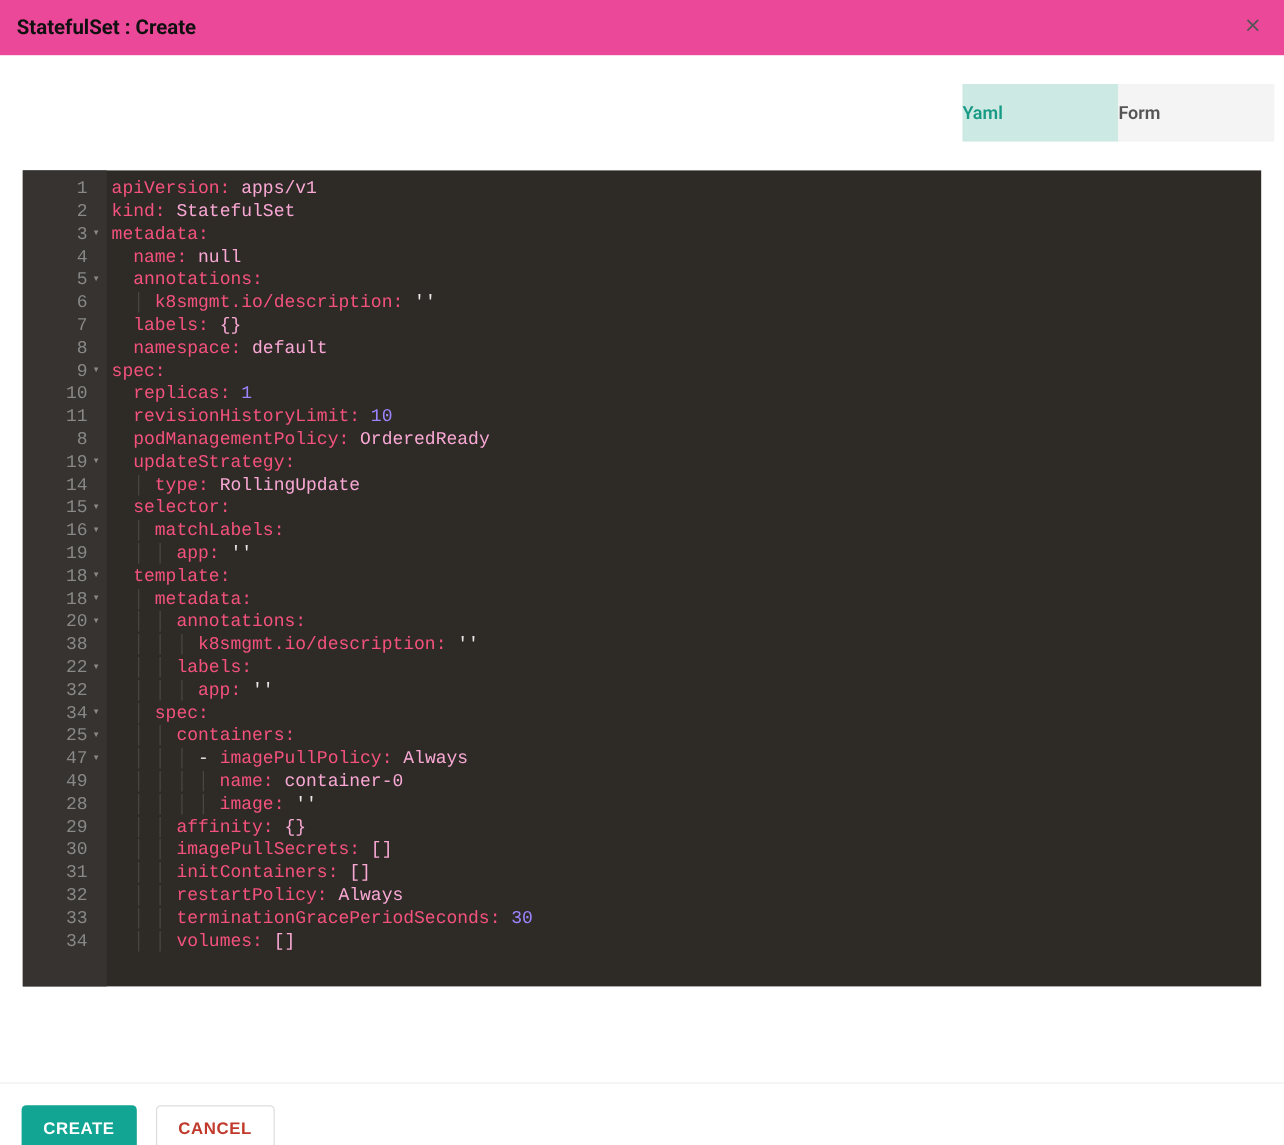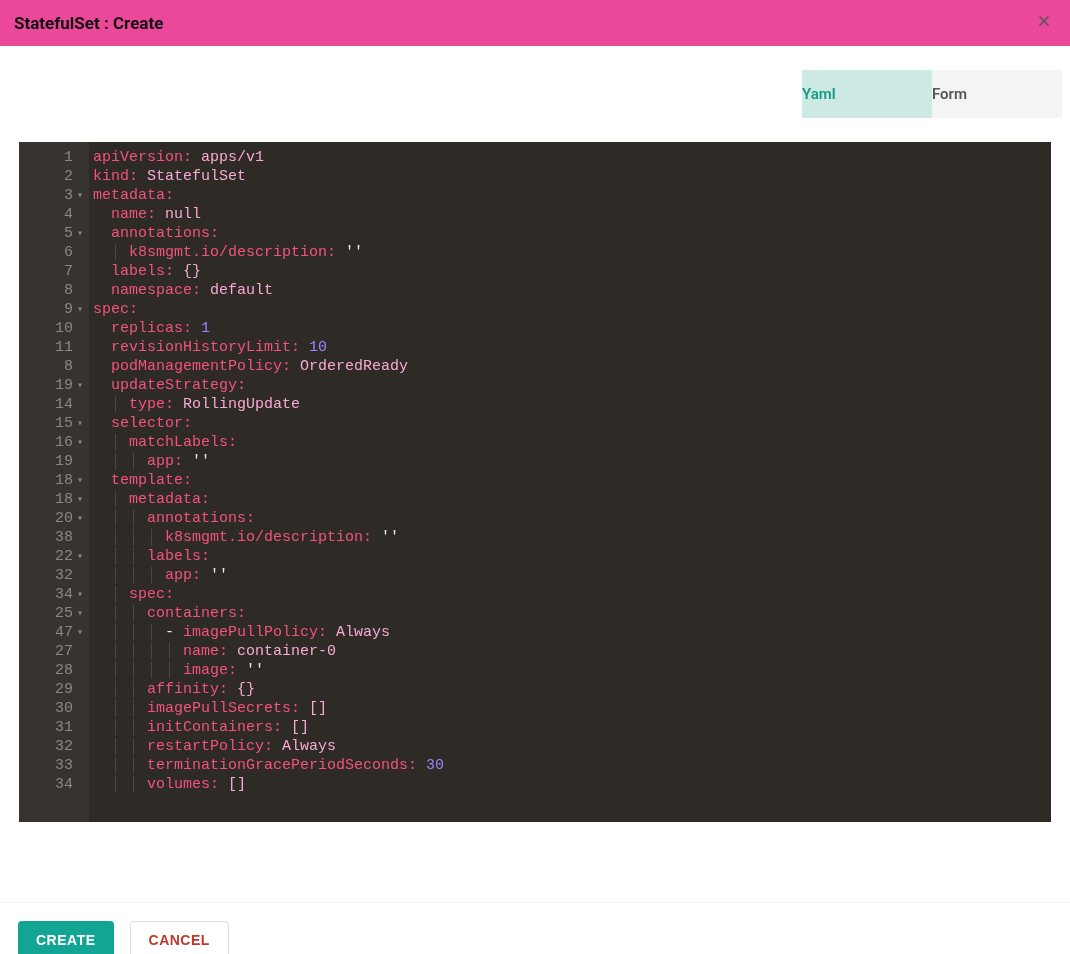--- a/index.html
+++ b/index.html
@@ -255,21 +255,21 @@
         </div>
         <div class="gutter-line">
           <span class="gutter-num">25</span>
           <span class="fold">▾</span>
         </div>
         <div class="gutter-line">
           <span class="gutter-num">47</span>
           <span class="fold">▾</span>
         </div>
         <div class="gutter-line">
-          <span class="gutter-num">27</span>
+          <span class="gutter-num">49</span>
           <span class="fold"></span>
         </div>
         <div class="gutter-line">
           <span class="gutter-num">28</span>
           <span class="fold"></span>
         </div>
         <div class="gutter-line">
           <span class="gutter-num">29</span>
           <span class="fold"></span>
         </div>

